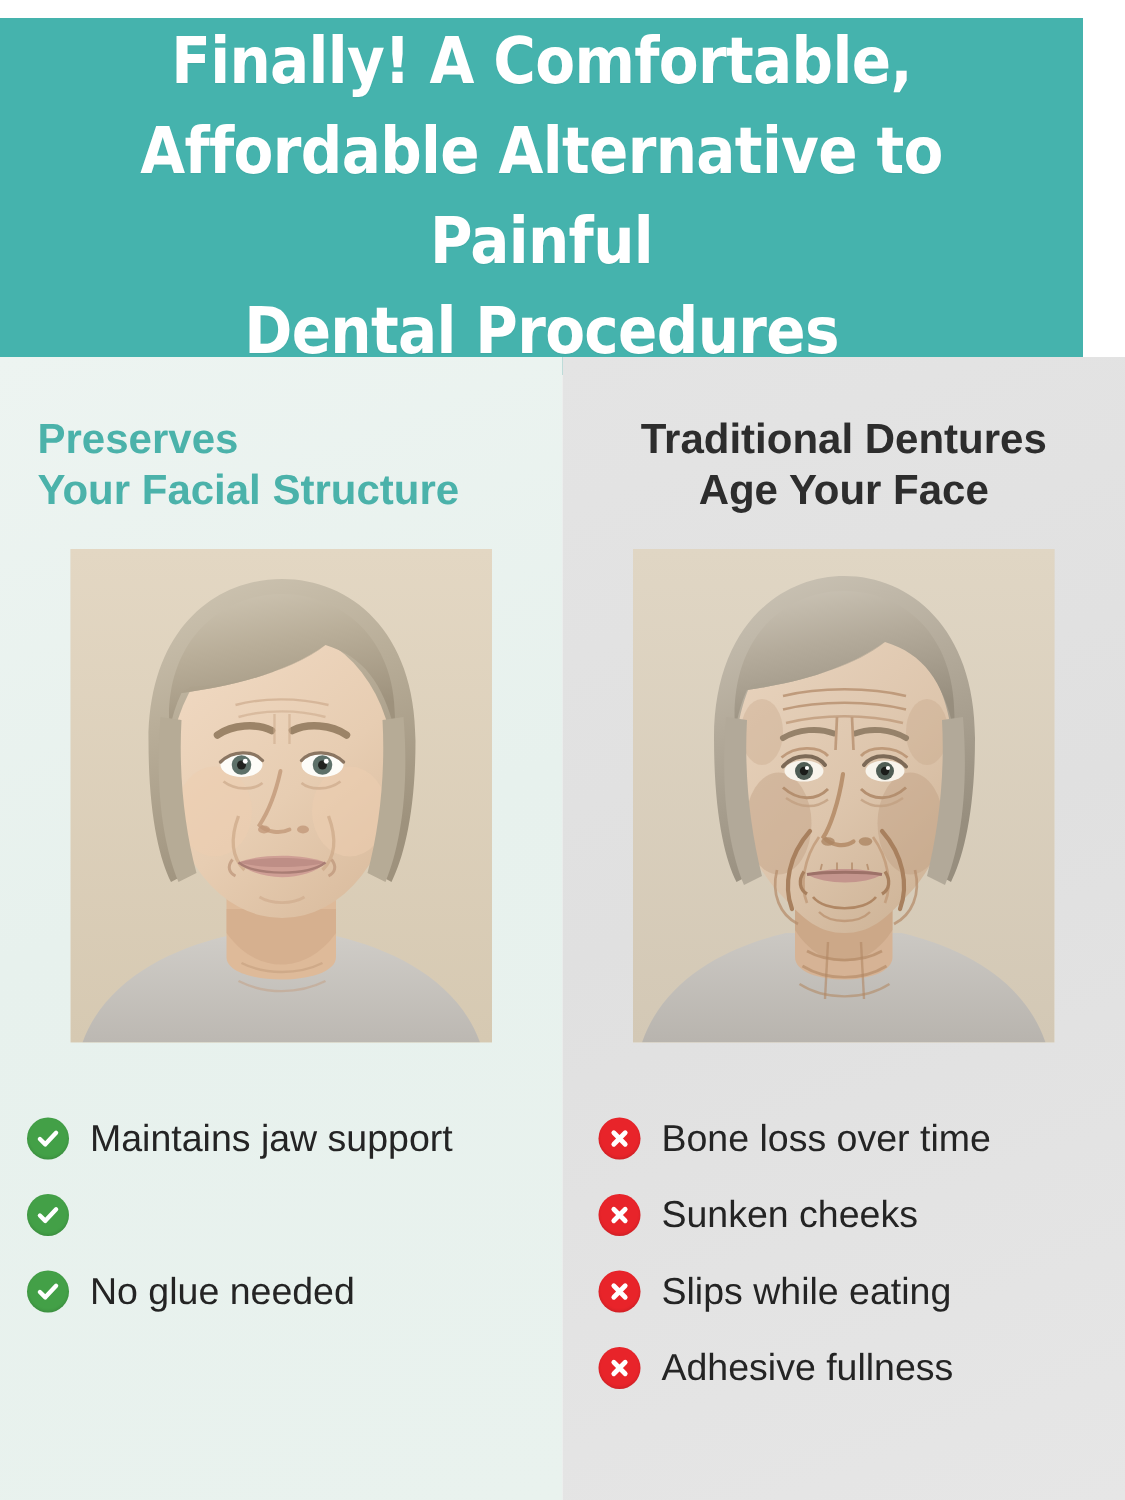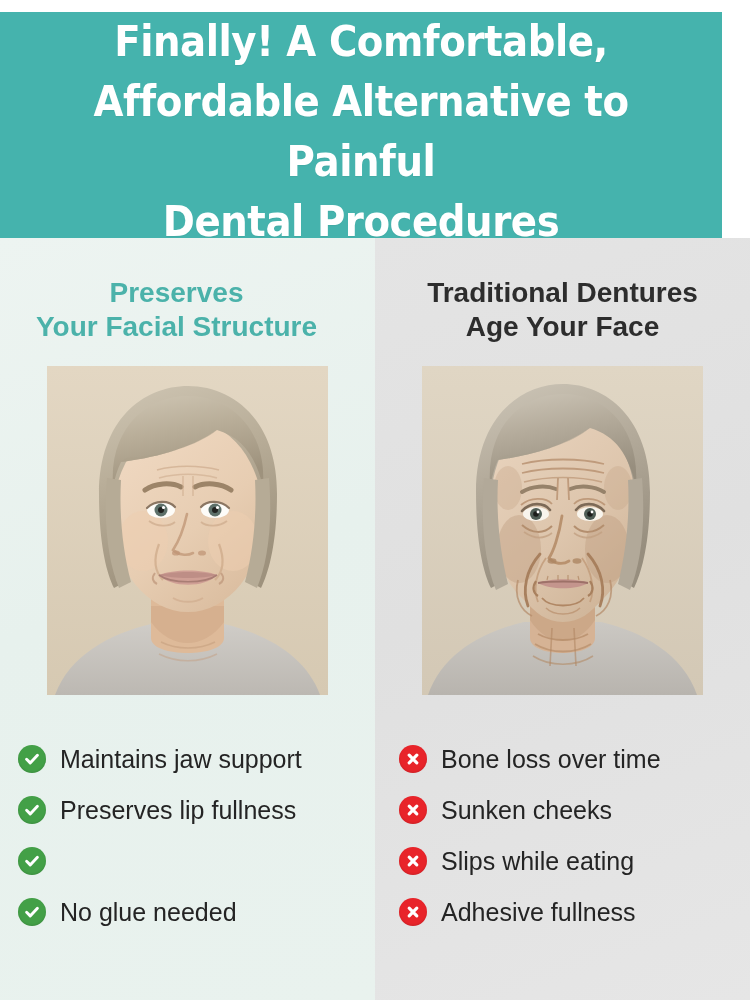--- a/index.html
+++ b/index.html
@@ -55,23 +55,23 @@
   .col-heading {
     margin-top:38px;
     font-family:"Liberation Sans", sans-serif;
     font-weight:700;
     font-size:28px;
     line-height:34px;
     white-space:pre-line;
   }
   .col-left .col-heading {
     color:#4bb2aa;
-    text-align:center;
+    text-align:left;
     padding-right:30px;
-    padding-left:8px;
+    padding-left:25px;
   }
   .col-right .col-heading {
     color:#2d2d2d;
     text-align:center;
     padding:0 20px;
   }
 
   
   .photo-wrap { display:flex; justify-content:center; margin-top:22px; }
   .photo {
@@ -221,28 +221,20 @@
       </div>
 
       <div class="list">
         <div class="list-item">
           <span class="badge ok">
             <svg width="18" height="18" viewBox="0 0 18 18">
                 <path d="M3.6 9.3 L7.2 12.9 L14.4 5.2" stroke="#ffffff" stroke-width="2.9" fill="none" stroke-linecap="round" stroke-linejoin="round"></path>
               </svg>
           </span>
           <span class="item-text">Maintains jaw support</span>
-        </div>
-        <div class="list-item">
-          <span class="badge ok">
-            <svg width="18" height="18" viewBox="0 0 18 18">
-                <path d="M3.6 9.3 L7.2 12.9 L14.4 5.2" stroke="#ffffff" stroke-width="2.9" fill="none" stroke-linecap="round" stroke-linejoin="round"></path>
-              </svg>
-          </span>
-          <span class="item-text">Preserves lip fullness</span>
         </div>
         <div class="list-item">
           <span class="badge ok">
             <svg width="18" height="18" viewBox="0 0 18 18">
                 <path d="M3.6 9.3 L7.2 12.9 L14.4 5.2" stroke="#ffffff" stroke-width="2.9" fill="none" stroke-linecap="round" stroke-linejoin="round"></path>
               </svg>
           </span>
         </div>
         <div class="list-item">
           <span class="badge ok">

